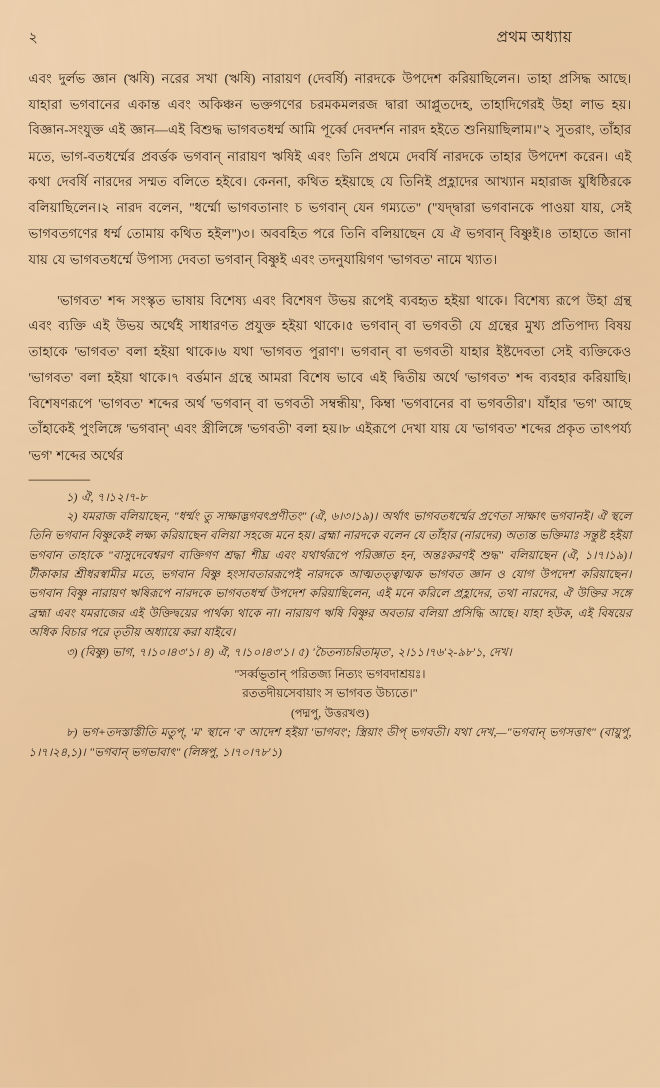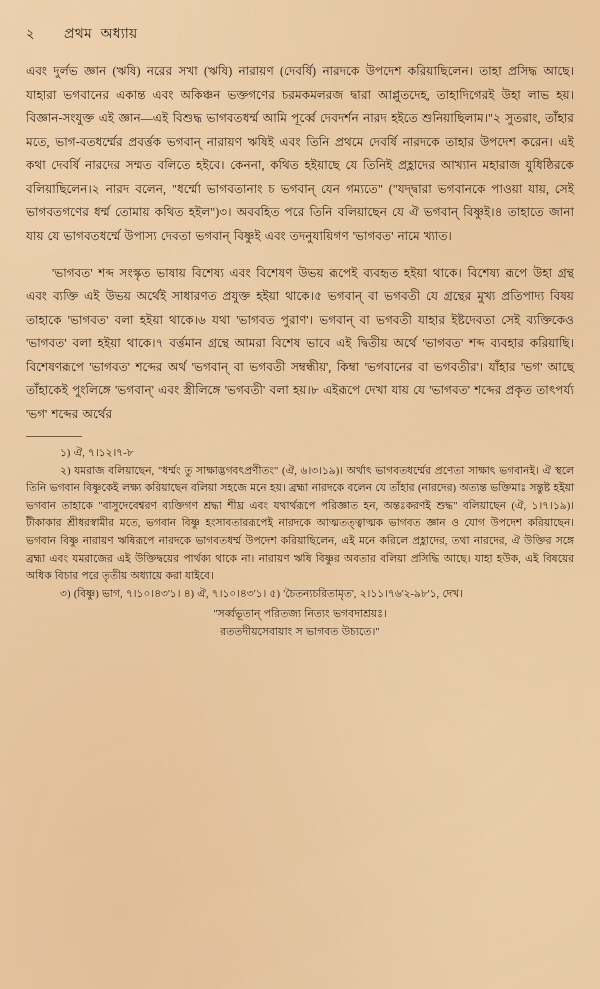--- a/index.html
+++ b/index.html
@@ -42,24 +42,23 @@
     letter-spacing: .2px;
     margin-bottom: 14px;
   }
   .folio {
     width: 38px;
     flex: 0 0 38px;
     font-size: 13px;
   }
   .chapter-title {
     flex: 1 1 auto;
-    text-align: left;
+    text-align: right;
     padding-right: 54px;
     font-size: 14px;
-    font-family: Liberation Mono, monospace;
   }
   .body-text p {
     margin: 0 0 0.5px 0;
     text-align: justify;
     text-justify: inter-word;
     font-size: 12px;
     line-height: 23.5px;
     letter-spacing: .05px;
     word-spacing: 1px;
   }
@@ -78,20 +77,21 @@
   }
   .notes {
     font-size: 10.6px;
     line-height: 17.6px;
     text-align: justify;
     word-spacing: .6px;
   }
   .notes .note {
     margin: 0 0 0 0;
     text-indent: 0;
+    font-style: italic;
   }
   .notes .note.lead {
     text-indent: 34px;
   }
   .notes .note.lead2 {
     text-indent: 34px;
   }
   .verse {
     text-align: center;
     font-size: 10.8px;
@@ -130,16 +130,18 @@
 
   <div class="notes">
     <p class="note lead">১) ঐ, ৭।১২।৭-৮</p>
     <p class="note lead2">২) যমরাজ বলিয়াছেন, "ধর্ম্মং তু সাক্ষাদ্ভগবৎপ্রণীতং" (ঐ, ৬।৩।১৯)। অর্থাৎ ভাগবতধর্ম্মের প্রণেতা সাক্ষাৎ ভগবানই। ঐ স্থলে তিনি ভগবান বিষ্ণুকেই লক্ষ্য করিয়াছেন বলিয়া সহজে মনে হয়। ব্রহ্মা নারদকে বলেন যে তাঁহার (নারদের) অত্যন্ত ভক্তিমাঃ সন্তুষ্ট হইয়া ভগবান তাহাকে "বাসুদেবেশ্বরণ ব্যক্তিগণ শ্রদ্ধা শীঘ্র এবং যথার্থরূপে পরিজ্ঞাত হন, অন্তঃকরণই শুদ্ধ" বলিয়াছেন (ঐ, ১।৭।১৯)। টীকাকার শ্রীধরস্বামীর মতে, ভগবান বিষ্ণু হংসাবতাররূপেই নারদকে আত্মতত্ত্বাত্মক ভাগবত জ্ঞান ও যোগ উপদেশ করিয়াছেন। ভগবান বিষ্ণু নারায়ণ ঋষিরূপে নারদকে ভাগবতধর্ম্ম উপদেশ করিয়াছিলেন, এই মনে করিলে প্রহ্লাদের, তথা নারদের, ঐ উক্তির সঙ্গে ব্রহ্মা এবং যমরাজের এই উক্তিদ্বয়ের পার্থক্য থাকে না। নারায়ণ ঋষি বিষ্ণুর অবতার বলিয়া প্রসিদ্ধি আছে। যাহা হউক, এই বিষয়ের অধিক বিচার পরে তৃতীয় অধ্যায়ে করা যাইবে।</p>
     <p class="note lead">৩) (বিষ্ণু) ভাগ, ৭।১০।৪৩'১। ৪) ঐ, ৭।১০।৪৩'১। ৫) 'চৈতন্যচরিতামৃত', ২।১১।৭৬'২-৯৮'১, দেখ।</p>
 
     <div class="verse">
       <div>"সর্ব্বভূতান্ পরিতজ্য নিত্যং ভগবদাশ্রয়ঃ।</div>
       <div>রততদীয়সেবায়াং স ভাগবত উচ্যতে।"</div>
     </div>
+    <div class="verse-src">(পদ্মপু, উত্তরখণ্ড)</div>
 
+    <p class="note lead tight">৮) ভগ+তদস্তাস্তীতি মতুপ্, 'ম' স্থানে 'ব' আদেশ হইয়া 'ভাগবং'; স্ত্রিয়াং ডীপ্ ভগবতী। যথা দেখ,—"ভগবান্ ভগসত্তাৎ" (বায়ুপু, ১।৭।২৪,১)। "ভগবান্ ভগভাবাৎ" (লিঙ্গপু, ১।৭০।৭৮'১)</p>
   </div>
 
 </div>
 
 </body></html>

